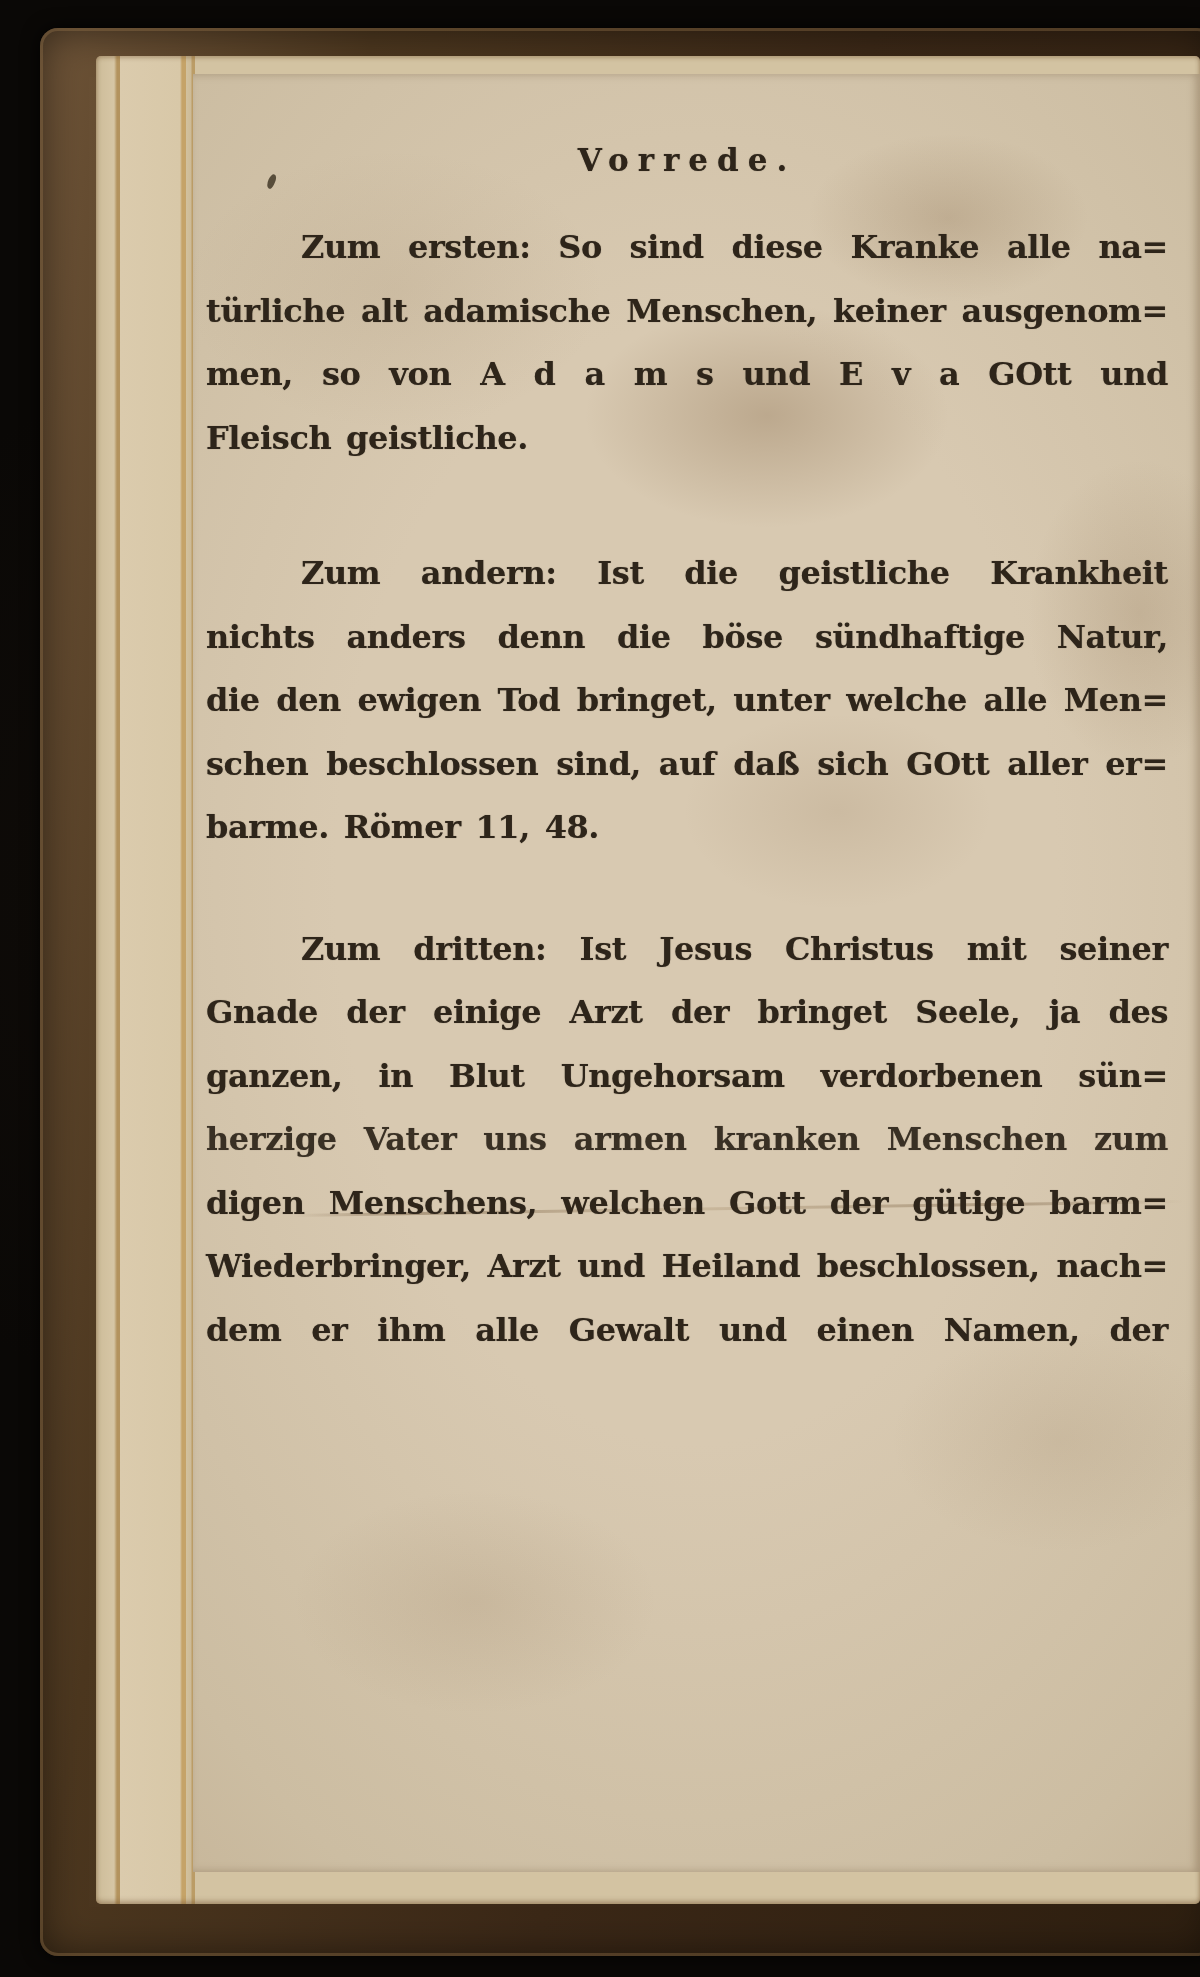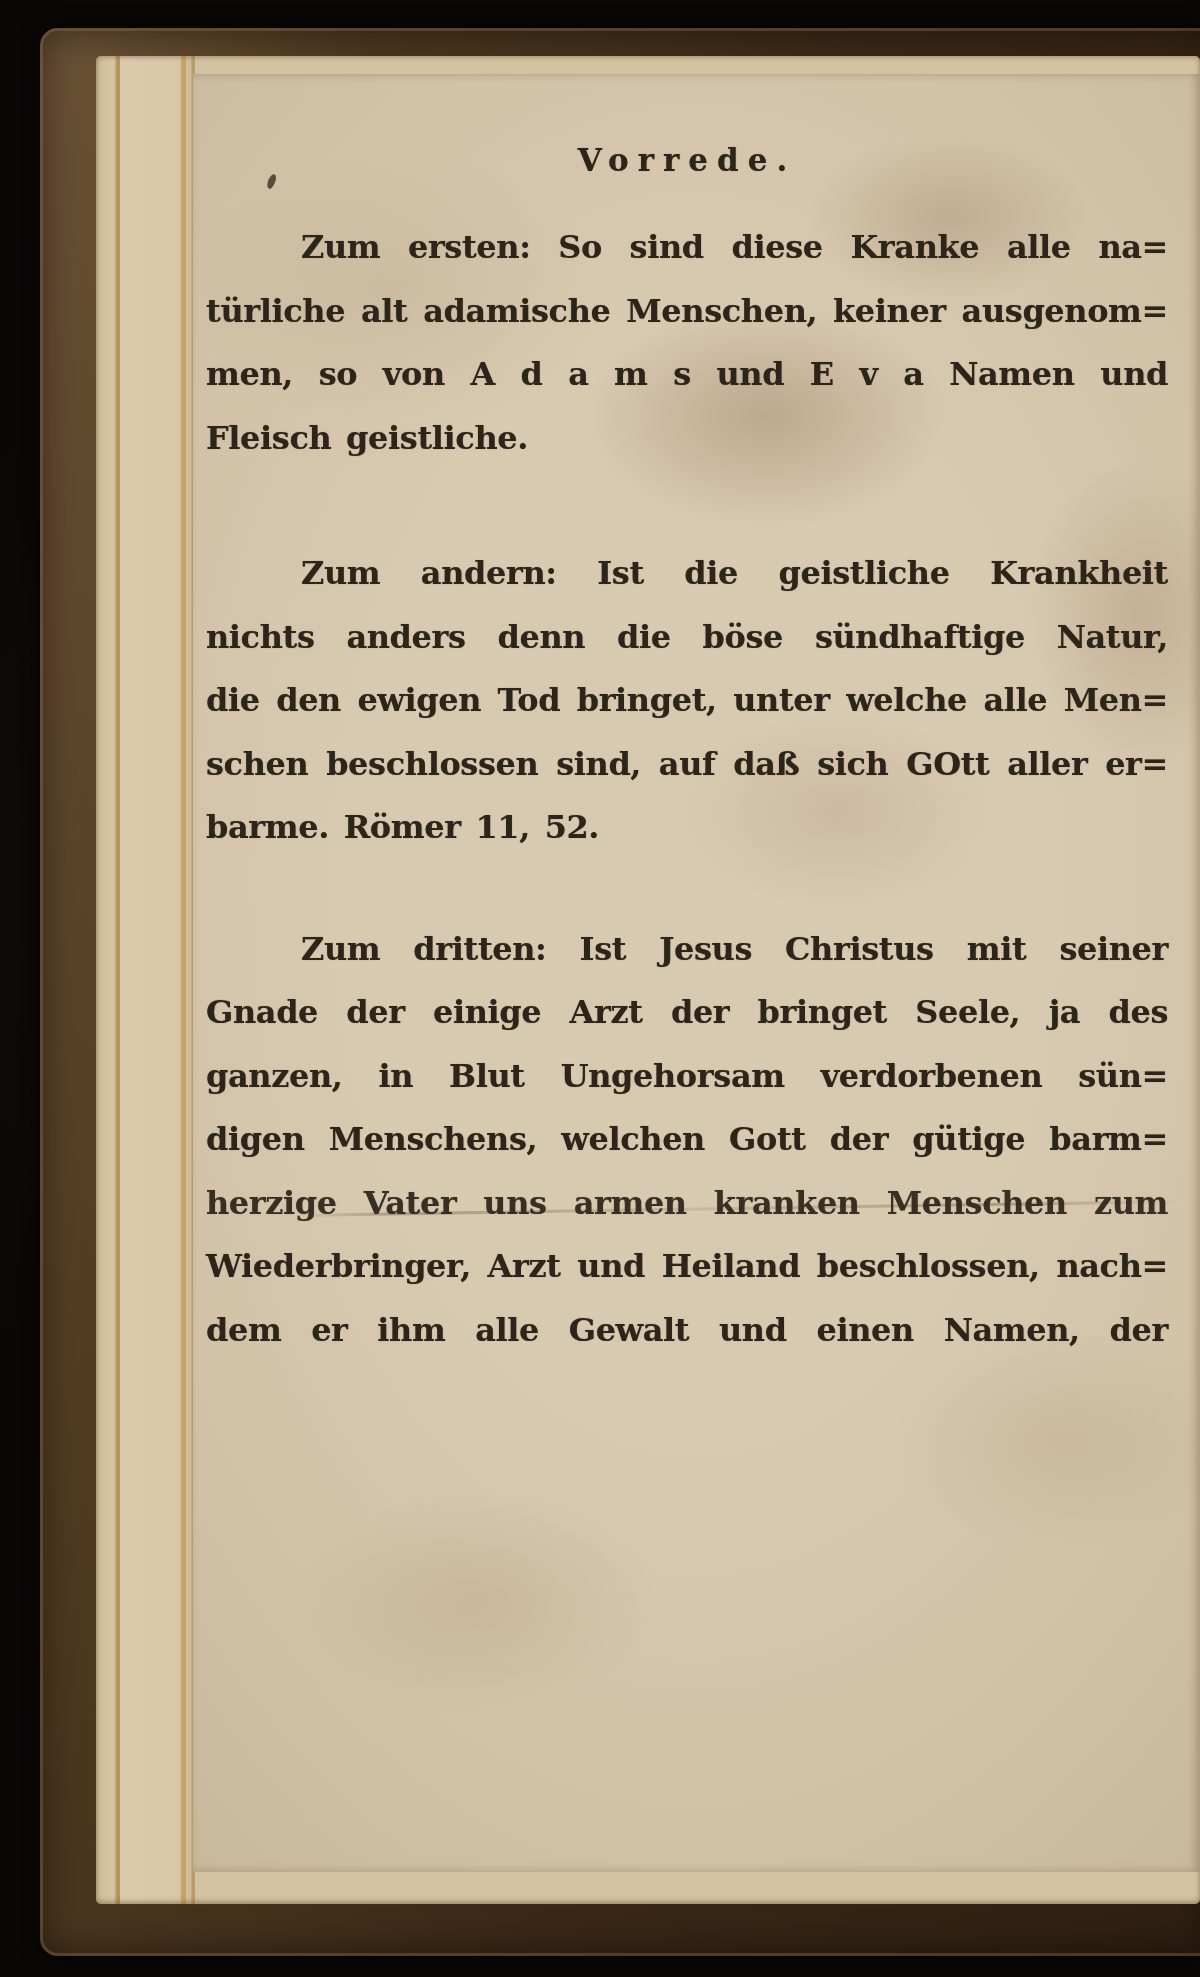--- a/index.html
+++ b/index.html
@@ -87,38 +87,38 @@
   <div class="page">
     <div class="speck"></div>
     <div class="crease-line"></div>
 
     <div class="textblock">
       <div class="title">Vorrede.</div>
 
       <div class="para p1">
         <div class="line indent">Zum ersten: So sind diese Kranke alle na=</div>
         <div class="line">türliche alt adamische Menschen, keiner ausgenom=</div>
-        <div class="line">men, so von A d a m s und E v a Namen und</div>
+        <div class="line">men, so von A d a m s und E v a GOtt und</div>
         <div class="line last">Fleisch geistliche.</div>
       </div>
 
       <div class="para">
         <div class="line indent">Zum andern: Ist die geistliche Krankheit</div>
         <div class="line">nichts anders denn die böse sündhaftige Natur,</div>
         <div class="line">die den ewigen Tod bringet, unter welche alle Men=</div>
         <div class="line">schen beschlossen sind, auf daß sich GOtt aller er=</div>
-        <div class="line last">barme. Römer 11, 52.</div>
+        <div class="line last">barme. Römer 11, 48.</div>
       </div>
 
       <div class="para">
         <div class="line indent">Zum dritten: Ist Jesus Christus mit seiner</div>
         <div class="line">Gnade der einige Arzt der bringet Seele, ja des</div>
         <div class="line">ganzen, in Blut Ungehorsam verdorbenen sün=</div>
+        <div class="line creased">herzige Vater uns armen kranken Menschen zum</div>
         <div class="line">digen Menschens, welchen Gott der gütige barm=</div>
-        <div class="line creased">herzige Vater uns armen kranken Menschen zum</div>
         <div class="line">Wiederbringer, Arzt und Heiland beschlossen, nach=</div>
         <div class="line">dem er ihm alle Gewalt und einen Namen, der</div>
 
       </div>
 
     </div>
   </div>
 </div>
 
 </body></html>

